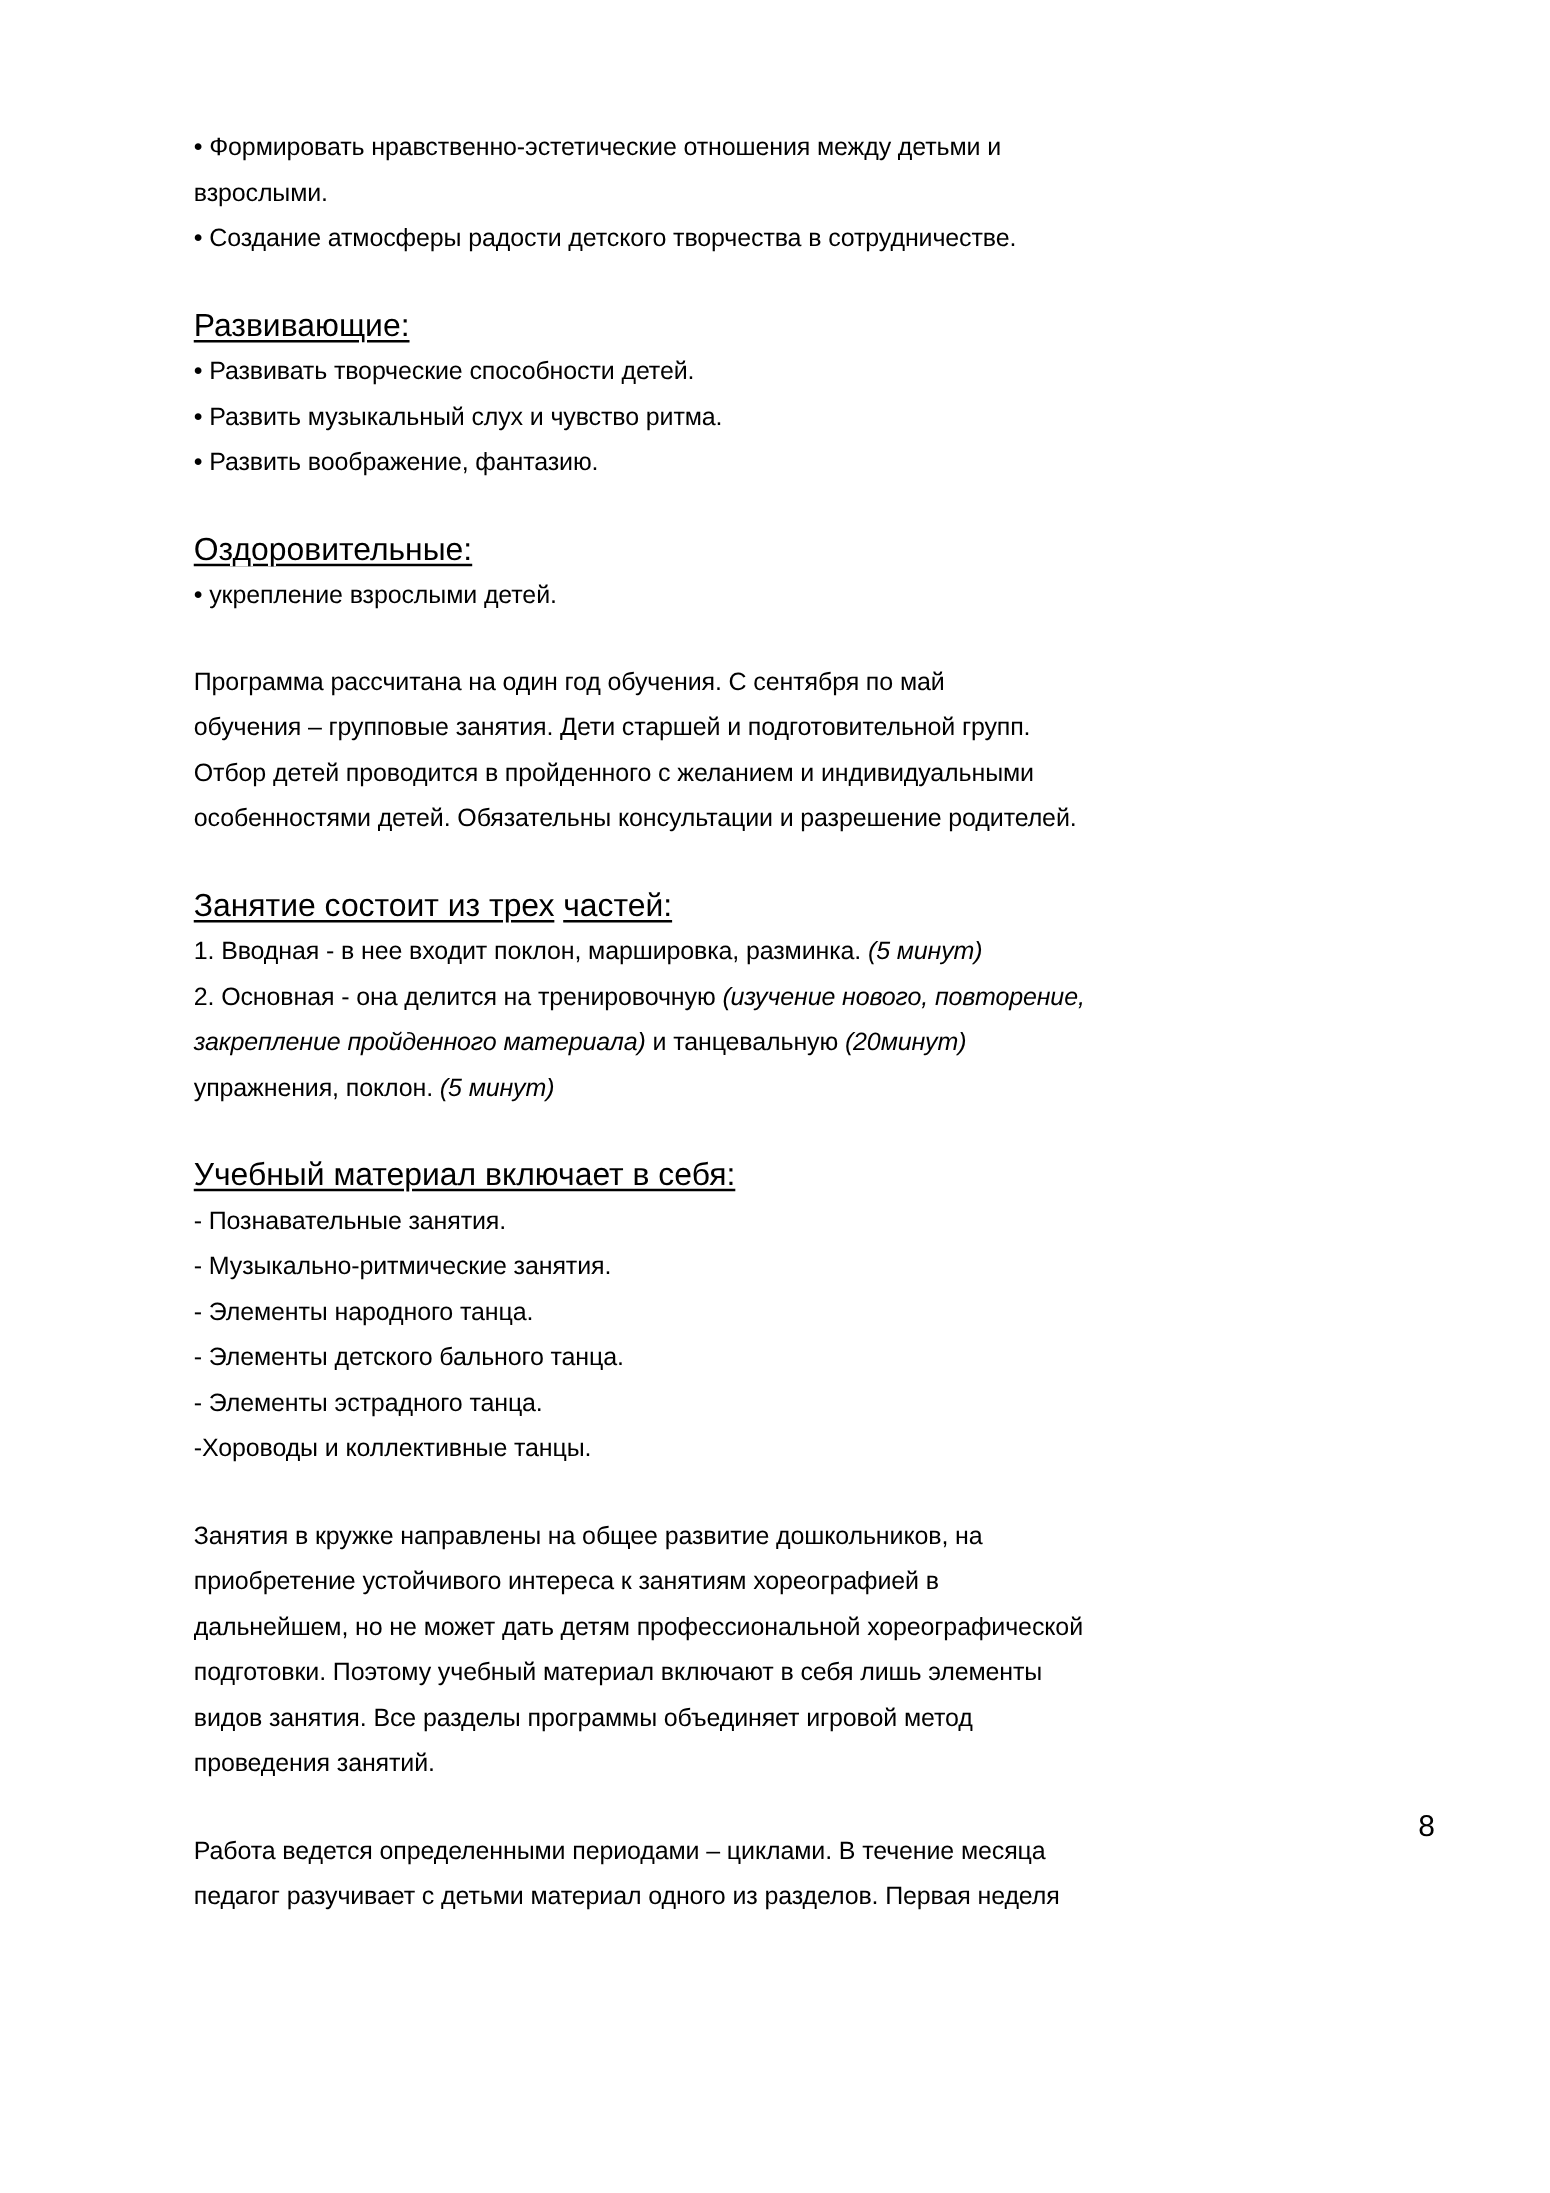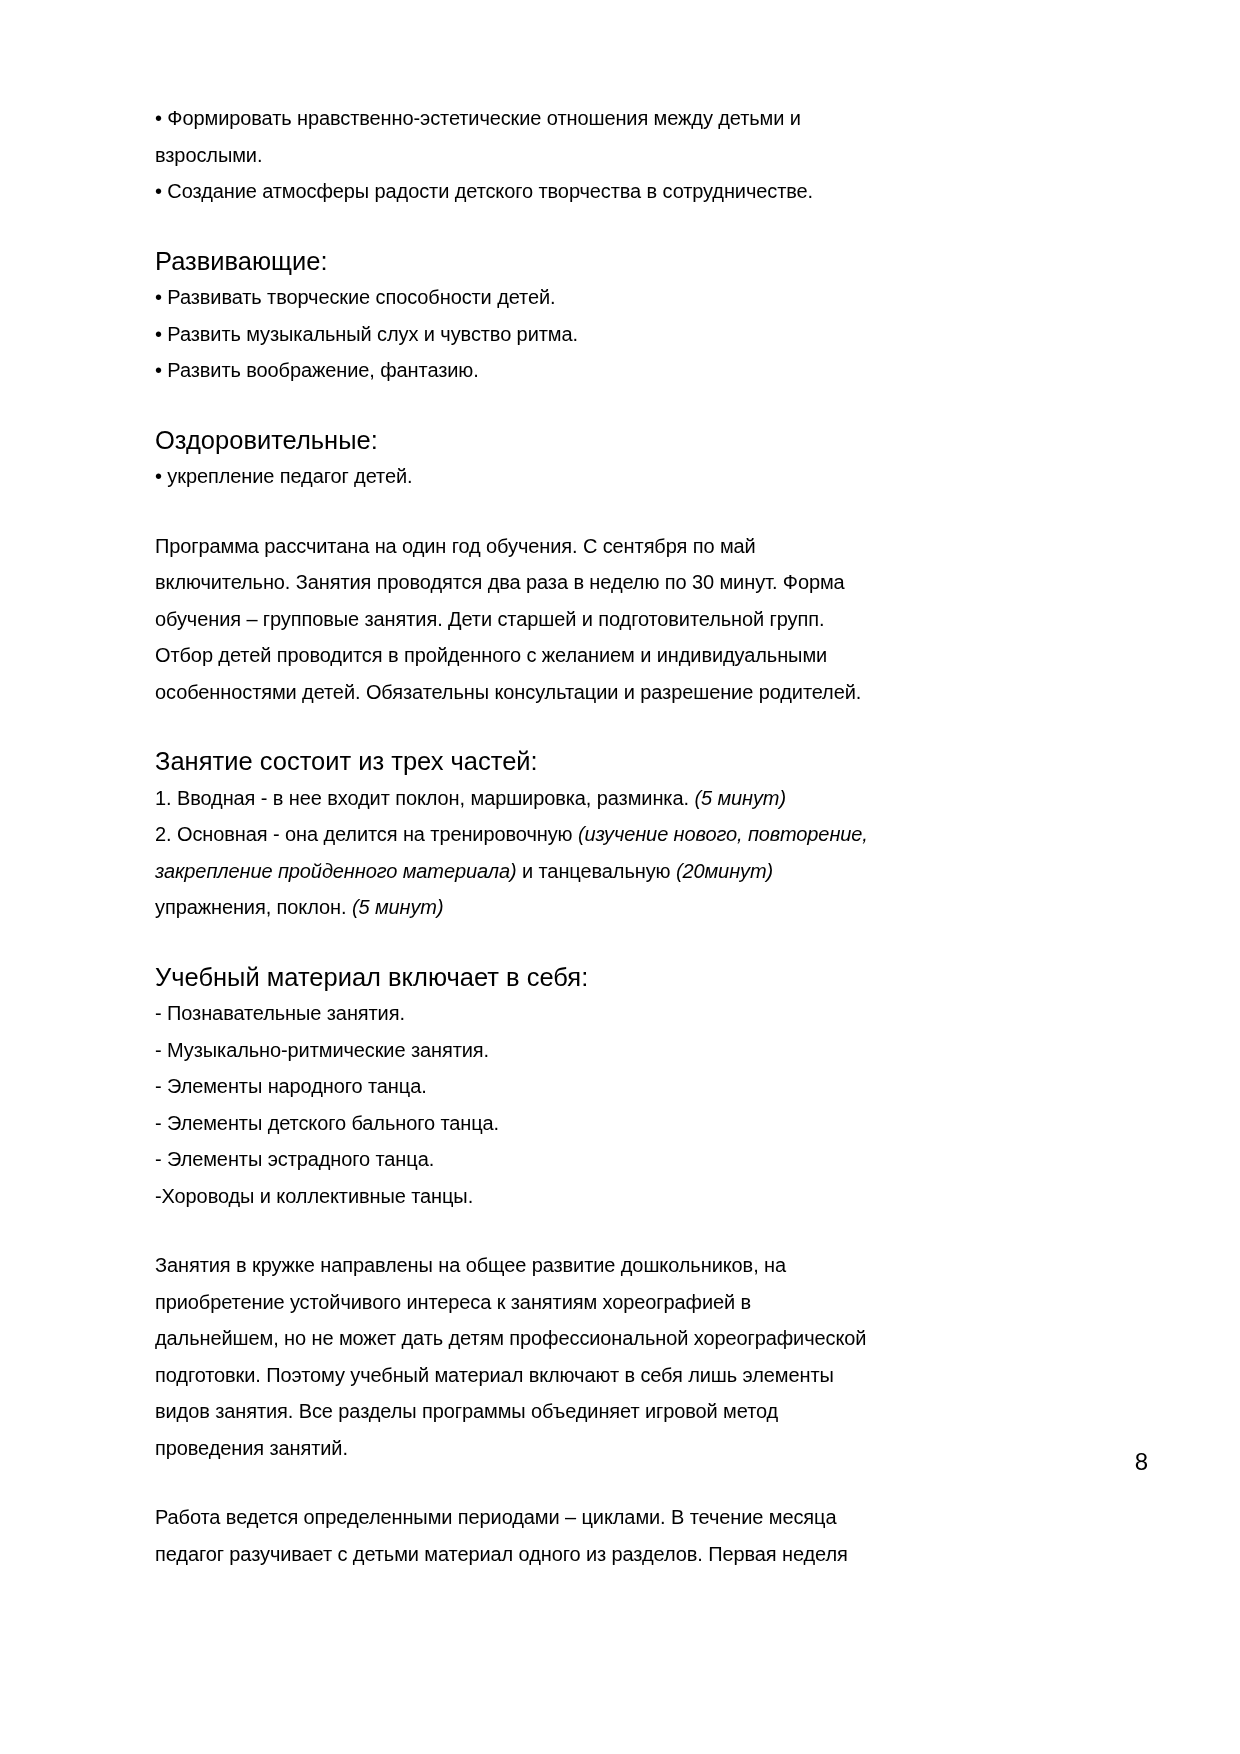--- a/index.html
+++ b/index.html
@@ -40,20 +40,21 @@
   }
 
   .heading {
     font-size: 25.5px;
     line-height: 36.5px;
     margin: 0;
     white-space: nowrap;
   }
 
   .heading .u {
+    text-decoration: underline;
     text-underline-offset: 3px;
     text-decoration-thickness: 2px;
   }
 
   .ital {
     font-style: italic;
   }
   .gap-md { height: 33px; }
 
   .block { margin: 0; padding: 0; }
@@ -84,28 +85,27 @@
       <div class="heading"><span class="u">Развивающие:</span></div>
       <div class="line">• Развивать творческие способности детей.</div>
       <div class="line">• Развить музыкальный слух и чувство ритма.</div>
       <div class="line">• Развить воображение, фантазию.</div>
     </div>
 
     <div class="gap-md"></div>
 
     <div class="block">
       <div class="heading"><span class="u">Оздоровительные:</span></div>
-      <div class="line">• укрепление педагог детей.</div>
+      <div class="line">• укрепление взрослыми детей.</div>
     </div>
 
     <div class="gap-md"></div>
 
     <div class="block">
       <div class="line">Программа рассчитана на один год обучения. С сентября по май</div>
-      <div class="line">включительно. Занятия проводятся два раза в неделю по 30 минут. Форма</div>
       <div class="line">обучения – групповые занятия. Дети старшей и подготовительной групп.</div>
       <div class="line">Отбор детей проводится в пройденного с желанием и индивидуальными</div>
       <div class="line">особенностями детей. Обязательны консультации и разрешение родителей.</div>
     </div>
 
     <div class="gap-md"></div>
 
     <div class="block">
       <div class="heading"><span class="u">Занятие состоит из трех</span><span> </span><span class="u">частей:</span></div>
       <div class="line"><span>1. Вводная - в нее входит поклон, маршировка, разминка. </span><span class="ital">(5 минут)</span></div>

